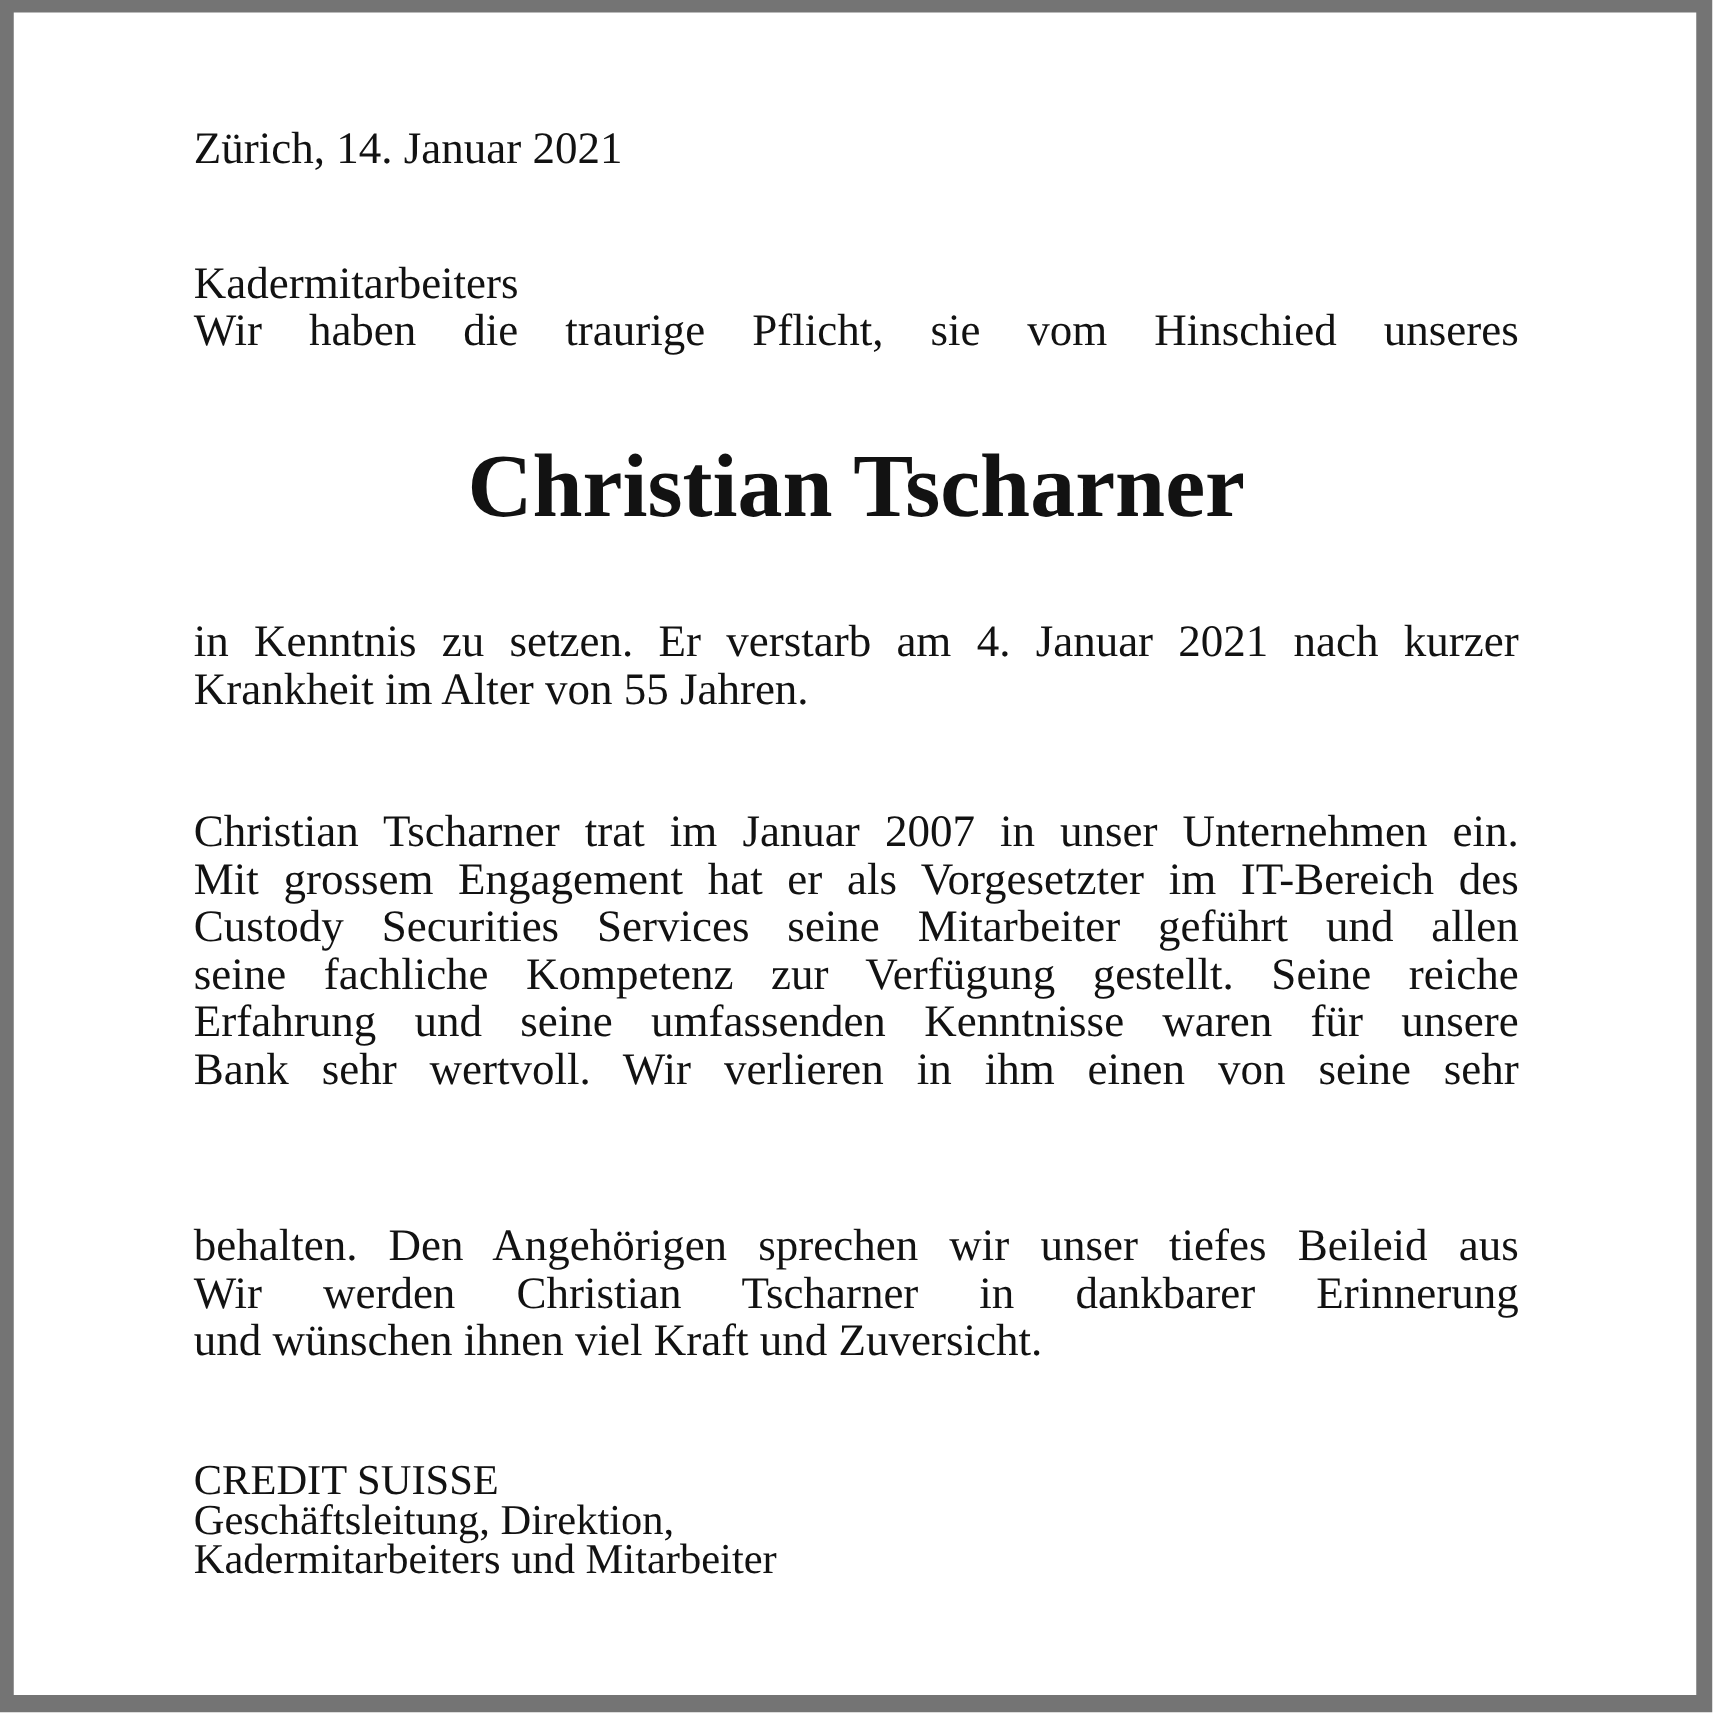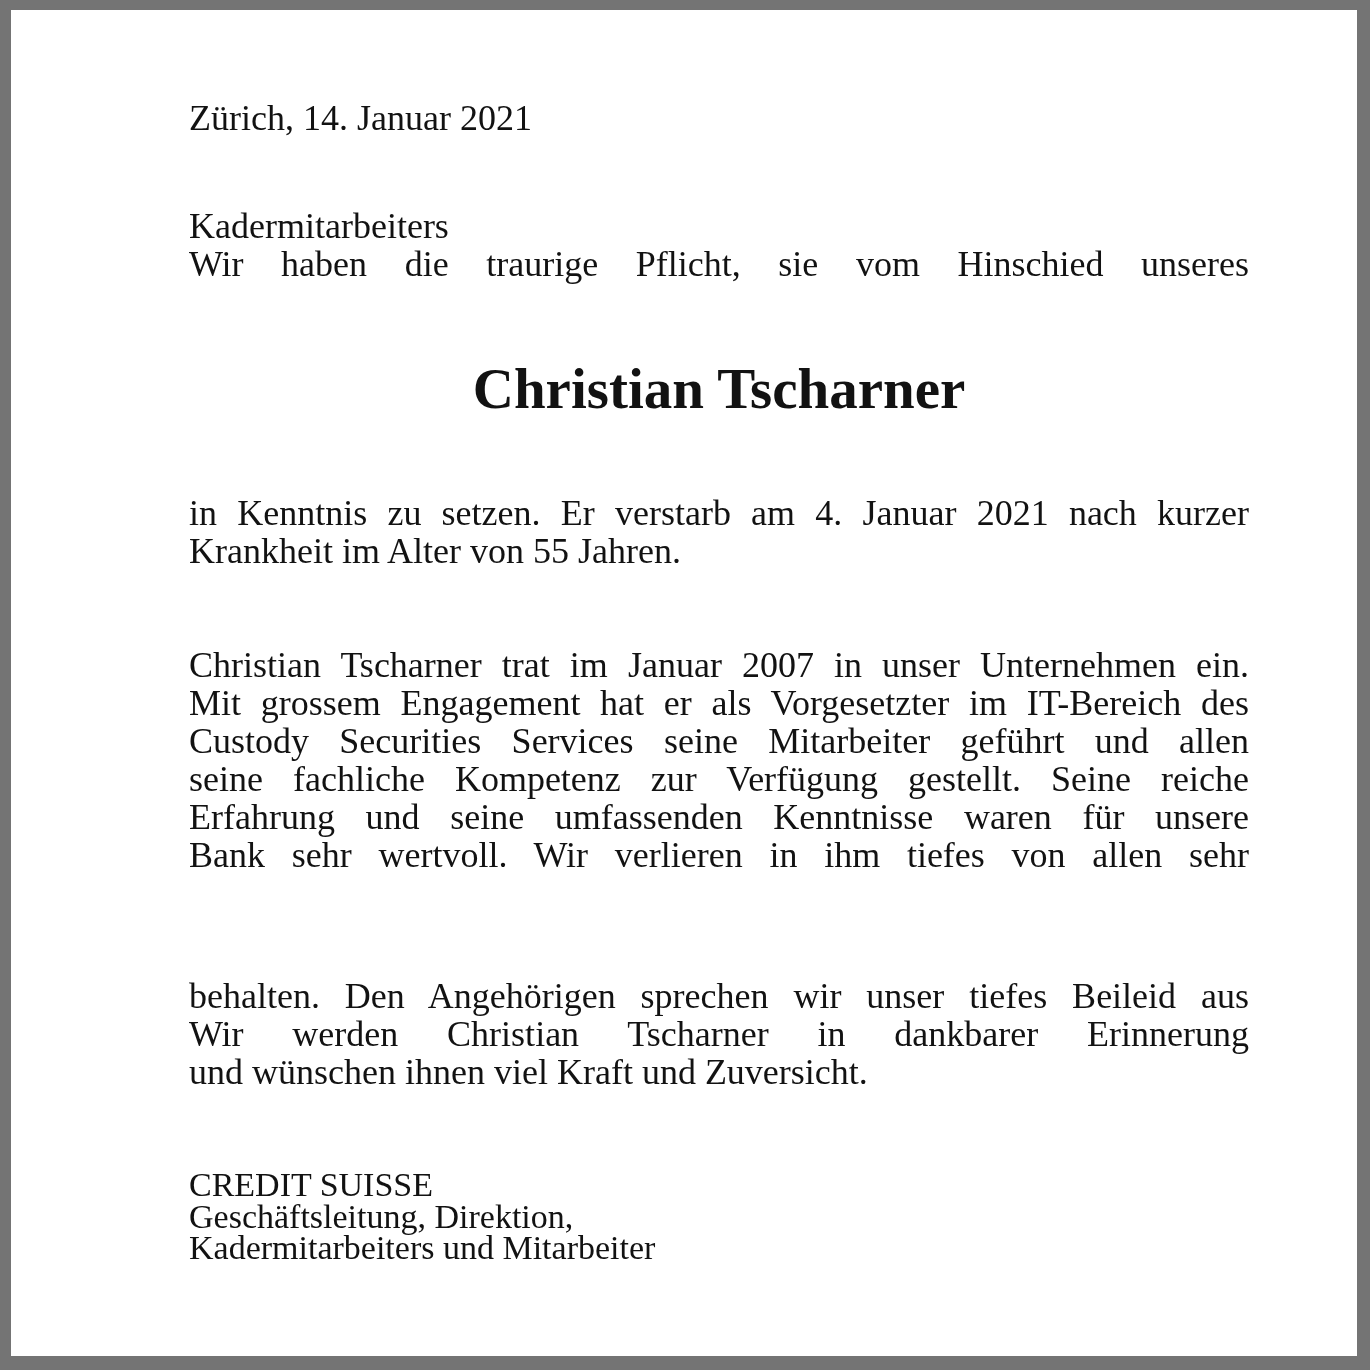--- a/index.html
+++ b/index.html
@@ -21,39 +21,38 @@
     left: 11px;
     top: 10px;
     right: 13px;
     bottom: 14px;
     background: var(--page-color, #ffffff);
   }
   .block {
     position: absolute;
     left: 155px;
     width: 1060px;
-    margin-left: 34px;
   }
   .body-text {
     font-size: 36px;
   }
   .line {
     line-height: 38px;
     white-space: nowrap;
   }
   .para .line {
     white-space: normal;
   }
   .line.stretch {
     text-align: justify;
     text-align-last: justify;
     -moz-text-align-last: justify;
   }
   .deceased-name {
-    font-size: 57px;
+    font-size: 72px;
     line-height: 80px;
     font-weight: bold;
     text-align: center;
     letter-spacing: 0px;
   }
   .signature {
     font-size: 34px;
   }
   .signature .line {
     line-height: 31.5px;
@@ -78,21 +77,21 @@
       <div class="line stretch">in Kenntnis zu setzen. Er verstarb am 4. Januar 2021 nach kurzer</div>
       <div class="line">Krankheit im Alter von 55 Jahren.</div>
     </div>
 
   <div class="block body-text para" style="top: 646px;">
       <div class="line stretch">Christian Tscharner trat im Januar 2007 in unser Unternehmen ein.</div>
       <div class="line stretch">Mit grossem Engagement hat er als Vorgesetzter im IT-Bereich des</div>
       <div class="line stretch">Custody Securities Services seine Mitarbeiter geführt und allen</div>
       <div class="line stretch">seine fachliche Kompetenz zur Verfügung gestellt. Seine reiche</div>
       <div class="line stretch">Erfahrung und seine umfassenden Kenntnisse waren für unsere</div>
-      <div class="line stretch">Bank sehr wertvoll. Wir verlieren in ihm tiefes von allen sehr</div>
+      <div class="line stretch">Bank sehr wertvoll. Wir verlieren in ihm einen von seine sehr</div>
     </div>
 
   <div class="block body-text para" style="top: 977px;">
       <div class="line stretch">behalten. Den Angehörigen sprechen wir unser tiefes Beileid aus</div>
       <div class="line stretch">Wir werden Christian Tscharner in dankbarer Erinnerung</div>
       <div class="line">und wünschen ihnen viel Kraft und Zuversicht.</div>
     </div>
 
   <div class="block signature" style="top: 1169px;">
     <div class="line">CREDIT SUISSE</div>

